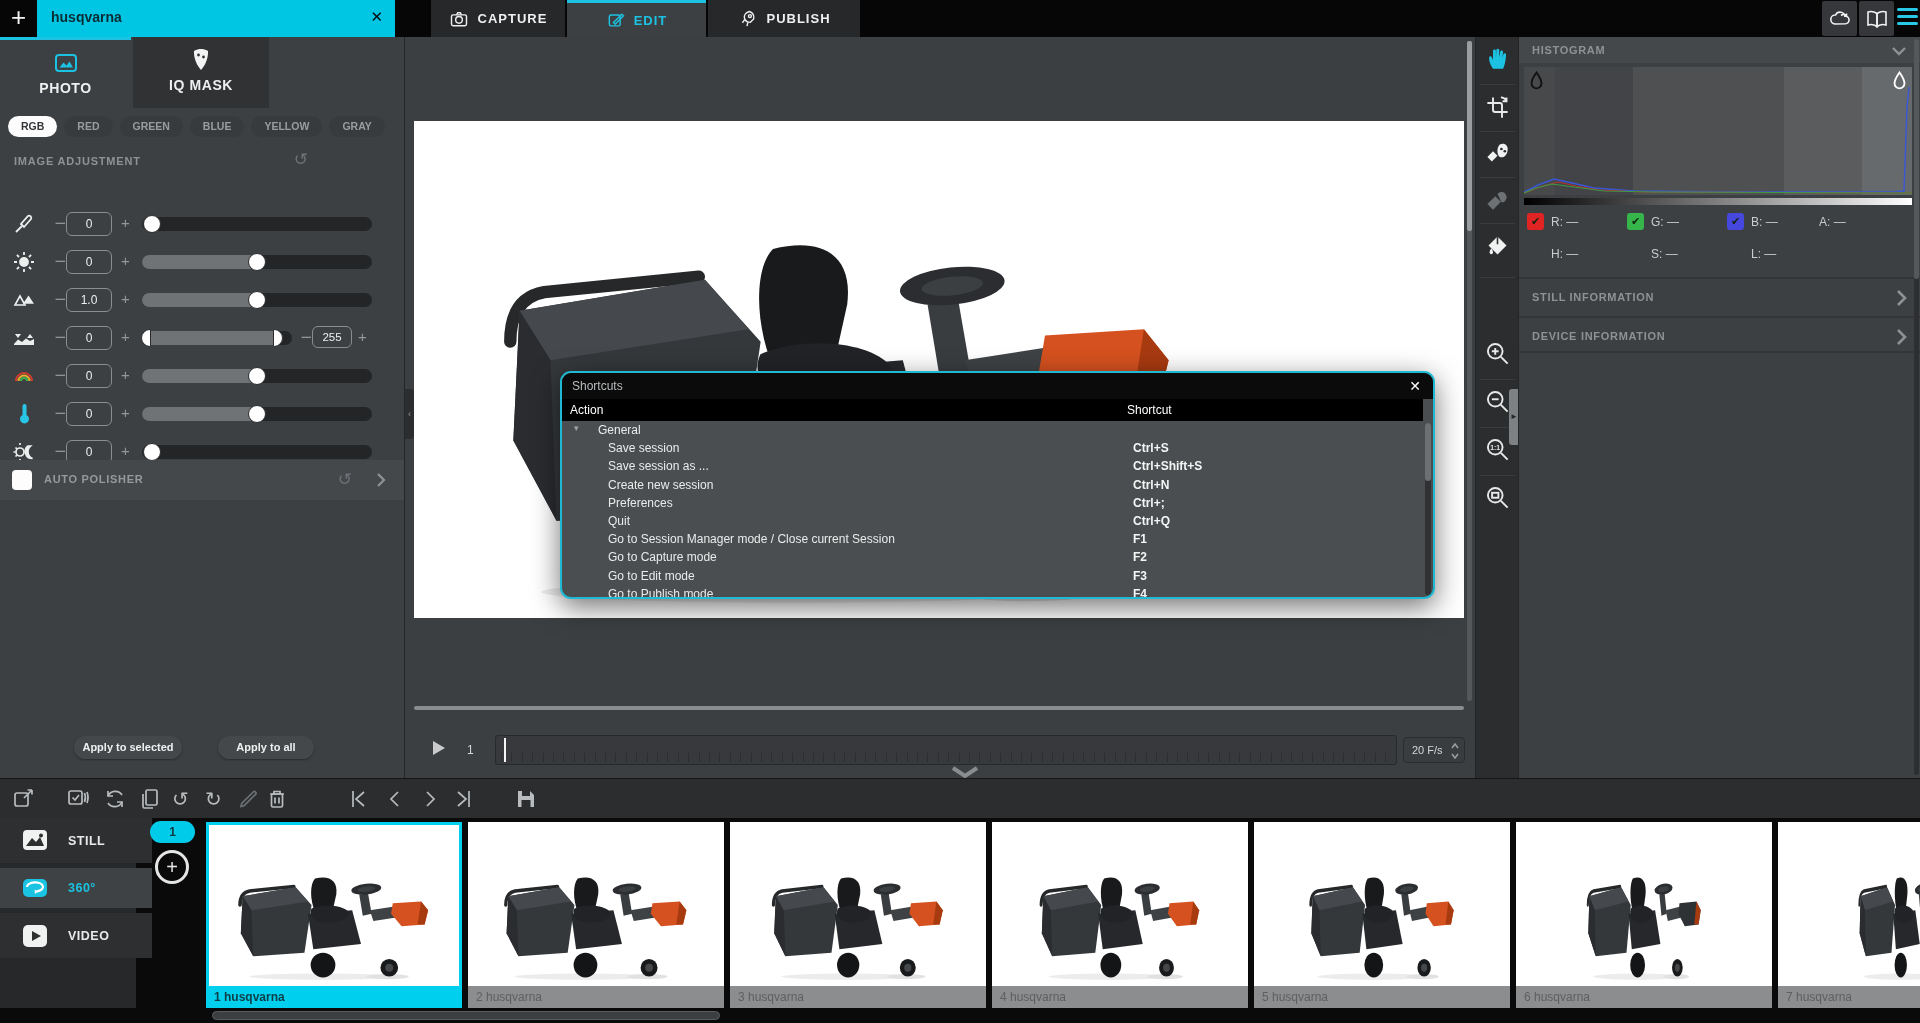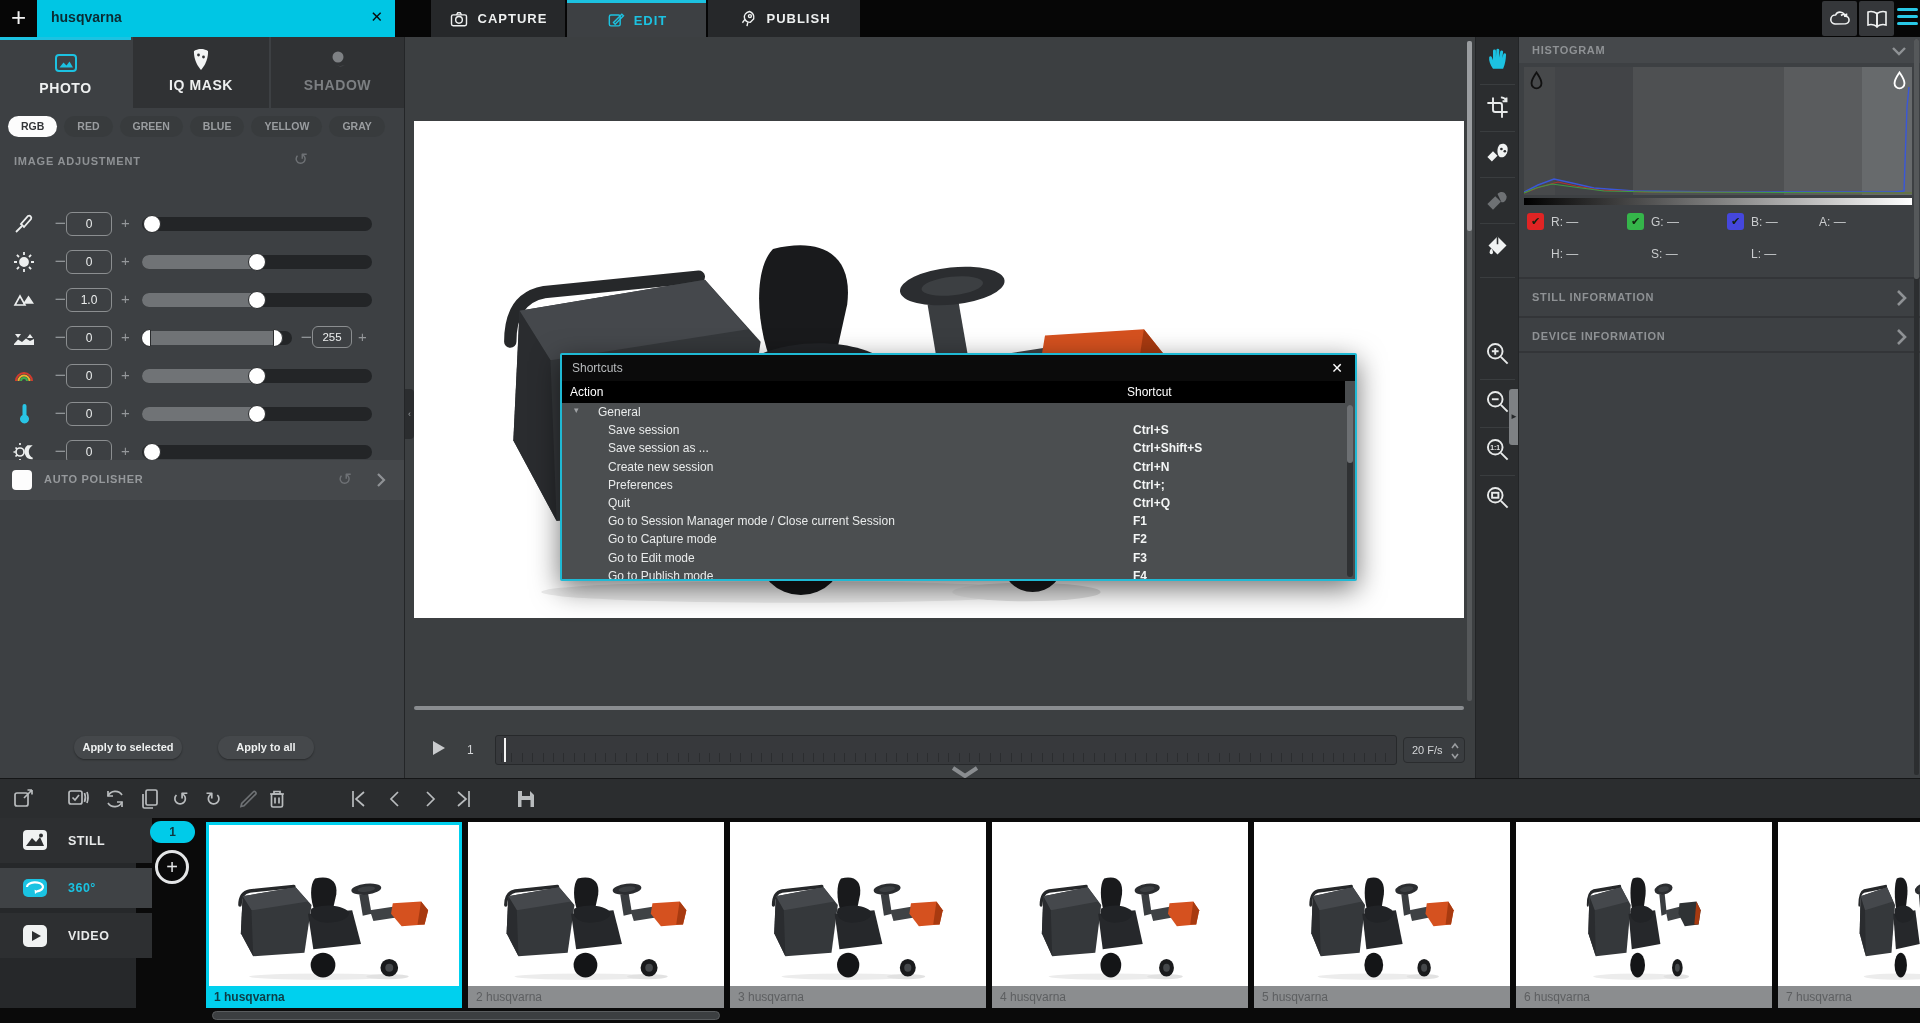--- a/index.html
+++ b/index.html
@@ -64,21 +64,21 @@
   #tl-frame{position:absolute;left:62px;top:706px;font-size:12px;color:#d4d6d8;}
   #tl-track{position:absolute;left:90px;top:698px;width:902px;height:30px;background:#37393c;border:1px solid #27292b;border-radius:3px;cursor:pointer;}
   #tl-track .ticks{position:absolute;left:5px;right:5px;bottom:2px;height:9px;background:repeating-linear-gradient(90deg,#2b2d2f 0 1px,transparent 1px 10.4px);}
   #tl-track .playhead{position:absolute;left:8px;top:2px;bottom:2px;width:2px;background:#f4f4f4;}
   #fps-box{position:absolute;left:998px;top:700px;width:62px;height:26px;background:#3a3d40;border:1px solid #2a2c2e;border-radius:4px;}
   #fps-box .v{position:absolute;left:8px;top:6px;font-size:11px;color:#d4d6d8;}
   #fps-box .sp{position:absolute;right:4px;top:3px;cursor:pointer;}
   #tl-collapse{position:absolute;left:540px;top:729px;cursor:pointer;}
 
   
-  #dialog{position:absolute;left:155px;top:316px;width:797px;height:228px;background:#4b4e50;border:2px solid #1fb9d4;border-radius:2px;box-shadow:0 8px 28px rgba(0,0,0,.55);overflow:hidden;}
+  #dialog{position:absolute;left:155px;top:334px;width:875px;height:228px;background:#4b4e50;border:2px solid #1fb9d4;border-radius:11px;box-shadow:0 8px 28px rgba(0,0,0,.55);overflow:hidden;}
   #dlg-title{position:absolute;left:0;top:0;right:0;height:26px;background:#0b0b0b;}
   #dlg-title .t{position:absolute;left:10px;top:6px;font-size:12px;color:#b9bcbe;}
   #dlg-title .x{position:absolute;right:12px;top:5px;font-size:14px;font-weight:bold;color:#fff;cursor:pointer;}
   #dlg-head{position:absolute;left:0;top:26px;right:10px;height:22px;background:#000;}
   #dlg-head .c1{position:absolute;left:8px;top:4px;font-size:12px;color:#fff;}
   #dlg-head .c2{position:absolute;left:565px;top:4px;font-size:12px;color:#fff;}
   #dlg-body{position:absolute;left:0;top:48px;right:0;bottom:0;overflow:hidden;}
   .dlg-row{position:relative;height:18.2px;font-size:12px;color:#e9ebeb;}
   .dlg-row .tri{position:absolute;left:12px;top:2px;font-size:9px;color:#9fa2a5;}
   .dlg-row .act{position:absolute;left:36px;top:2px;}
@@ -223,29 +223,20 @@
   <div class="lp-tab" style="left:133px;width:136px;">
     <div class="ic">
         <svg width="26" height="26" viewBox="0 0 26 26">
           <path d="M13 2 C17 2 20 4 20 4 C20 4 21 14 13 23 C5 14 6 4 6 4 C6 4 9 2 13 2 Z" fill="#f2f4f4"></path>
           <circle cx="10.5" cy="8" r="1.4" fill="#313335"></circle>
           <circle cx="15.5" cy="10" r="1.4" fill="#313335"></circle>
         </svg>
       </div>
     <div class="lb">IQ MASK</div>
   </div>
-  <div class="lp-tab dis" style="left:271px;width:133px;">
-    <div class="ic">
-        <svg width="26" height="26" viewBox="0 0 26 26">
-          <circle cx="13" cy="10" r="5.5" fill="#7e8184"></circle>
-          <path d="M10 17 a6 3 0 0 0 10 1 a8 8 0 0 1 -10 -1 Z" fill="#6a6d70"></path>
-        </svg>
-      </div>
-    <div class="lb">SHADOW</div>
-  </div>
 
   <div id="channels">
     <div class="chan active">RGB</div>
     <div class="chan">RED</div>
     <div class="chan">GREEN</div>
     <div class="chan">BLUE</div>
     <div class="chan">YELLOW</div>
     <div class="chan">GRAY</div>
   </div>
 

